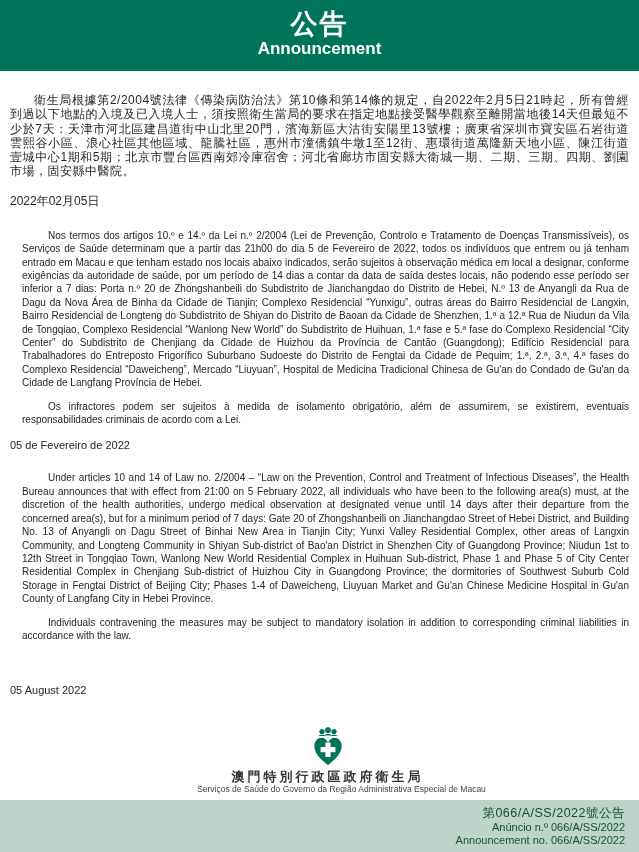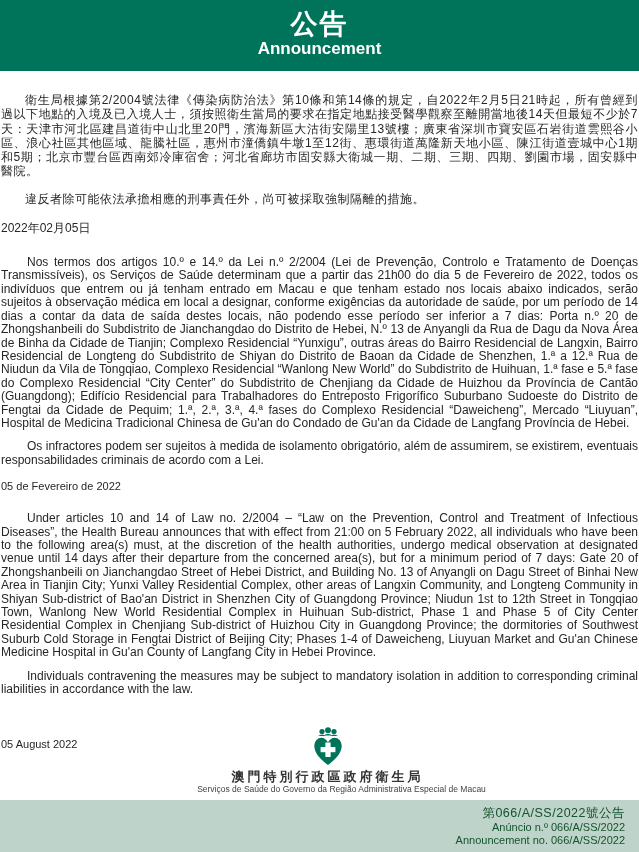--- a/index.html
+++ b/index.html
@@ -10,31 +10,31 @@
   }
   
   .header{
     background:#00745a;color:#ffffff;text-align:center;
     padding:9px 0 13px 0;
   }
   .header .t-zh{font-size:27px;font-weight:bold;line-height:30px;letter-spacing:2px;}
   .header .t-pt{font-size:17px;font-weight:bold;line-height:19px;}
   .header .t-en{font-size:17px;font-weight:bold;line-height:19px;}
   
-  .content{padding:0 1px;}
+  .content{padding:0 10px;}
   p{margin:0;}
   .p-zh{
     font-size:12px;line-height:14.3px;text-align:justify;
     text-indent:24px;letter-spacing:0.5px;
   }
   .p-zh.first{margin-top:22px;}
   .p-zh.second{margin-top:13px;}
   .date-zh{font-size:12px;margin-top:14px;}
   .p-lat{
-    font-size:12px;line-height:13.4px;text-align:justify;text-indent:26px;
+    font-size:10px;line-height:13.4px;text-align:justify;text-indent:26px;margin-left:12px;
   }
   .p-pt.first{margin-top:19px;}
   .p-pt.second{margin-top:10px;}
   .date-pt{font-size:11px;margin-top:13px;}
   .p-en.first{margin-top:20px;}
   .p-en.second{margin-top:10px;}
   .date-en{font-size:11px;margin-top:42px;}
   
   .footer{
     position:absolute;left:0;right:0;bottom:52px;
@@ -59,21 +59,20 @@
 
 <div class="page">
 
   <div class="header">
     <div class="t-zh">公告</div>
     <div class="t-en">Announcement</div>
   </div>
 
   <div class="content">
     <p class="p-zh first">衛生局根據第2/2004號法律《傳染病防治法》第10條和第14條的規定，自2022年2月5日21時起，所有曾經到過以下地點的入境及已入境人士，須按照衛生當局的要求在指定地點接受醫學觀察至離開當地後14天但最短不少於7天：天津市河北區建昌道街中山北里20門，濱海新區大沽街安陽里13號樓；廣東省深圳市寶安區石岩街道雲熙谷小區、浪心社區其他區域、龍騰社區，惠州市潼僑鎮牛墩1至12街、惠環街道萬隆新天地小區、陳江街道壹城中心1期和5期；北京市豐台區西南郊冷庫宿舍；河北省廊坊市固安縣大衛城一期、二期、三期、四期、劉園市場，固安縣中醫院。</p>
-    <p class="p-zh second">違反者除可能依法承擔相應的刑事責任外，尚可被採取強制隔離的措施。</p>
     <p class="date-zh">2022年02月05日</p>
 
     <p class="p-lat p-pt first">Nos termos dos artigos 10.º e 14.º da Lei n.º 2/2004 (Lei de Prevenção, Controlo e Tratamento de Doenças Transmissíveis), os Serviços de Saúde determinam que a partir das 21h00 do dia 5 de Fevereiro de 2022, todos os indivíduos que entrem ou já tenham entrado em Macau e que tenham estado nos locais abaixo indicados, serão sujeitos à observação médica em local a designar, conforme exigências da autoridade de saúde, por um período de 14 dias a contar da data de saída destes locais, não podendo esse período ser inferior a 7 dias: Porta n.º 20 de Zhongshanbeili do Subdistrito de Jianchangdao do Distrito de Hebei, N.º 13 de Anyangli da Rua de Dagu da Nova Área de Binha da Cidade de Tianjin; Complexo Residencial “Yunxigu”, outras áreas do Bairro Residencial de Langxin, Bairro Residencial de Longteng do Subdistrito de Shiyan do Distrito de Baoan da Cidade de Shenzhen, 1.ª a 12.ª Rua de Niudun da Vila de Tongqiao, Complexo Residencial “Wanlong New World” do Subdistrito de Huihuan, 1.ª fase e 5.ª fase do Complexo Residencial “City Center” do Subdistrito de Chenjiang da Cidade de Huizhou da Província de Cantão (Guangdong); Edifício Residencial para Trabalhadores do Entreposto Frigorífico Suburbano Sudoeste do Distrito de Fengtai da Cidade de Pequim; 1.ª, 2.ª, 3.ª, 4.ª fases do Complexo Residencial “Daweicheng”, Mercado “Liuyuan”, Hospital de Medicina Tradicional Chinesa de Gu'an do Condado de Gu'an da Cidade de Langfang Província de Hebei.</p>
     <p class="p-lat p-pt second">Os infractores podem ser sujeitos à medida de isolamento obrigatório, além de assumirem, se existirem, eventuais responsabilidades criminais de acordo com a Lei.</p>
     <p class="date-pt">05 de Fevereiro de 2022</p>
 
     <p class="p-lat p-en first">Under articles 10 and 14 of Law no. 2/2004 – “Law on the Prevention, Control and Treatment of Infectious Diseases”, the Health Bureau announces that with effect from 21:00 on 5 February 2022, all individuals who have been to the following area(s) must, at the discretion of the health authorities, undergo medical observation at designated venue until 14 days after their departure from the concerned area(s), but for a minimum period of 7 days: Gate 20 of Zhongshanbeili on Jianchangdao Street of Hebei District, and Building No. 13 of Anyangli on Dagu Street of Binhai New Area in Tianjin City; Yunxi Valley Residential Complex, other areas of Langxin Community, and Longteng Community in Shiyan Sub-district of Bao'an District in Shenzhen City of Guangdong Province; Niudun 1st to 12th Street in Tongqiao Town, Wanlong New World Residential Complex in Huihuan Sub-district, Phase 1 and Phase 5 of City Center Residential Complex in Chenjiang Sub-district of Huizhou City in Guangdong Province; the dormitories of Southwest Suburb Cold Storage in Fengtai District of Beijing City; Phases 1-4 of Daweicheng, Liuyuan Market and Gu'an Chinese Medicine Hospital in Gu'an County of Langfang City in Hebei Province.</p>
     <p class="p-lat p-en second">Individuals contravening the measures may be subject to mandatory isolation in addition to corresponding criminal liabilities in accordance with the law.</p>
     <p class="date-en">05 August 2022</p>
   </div>

